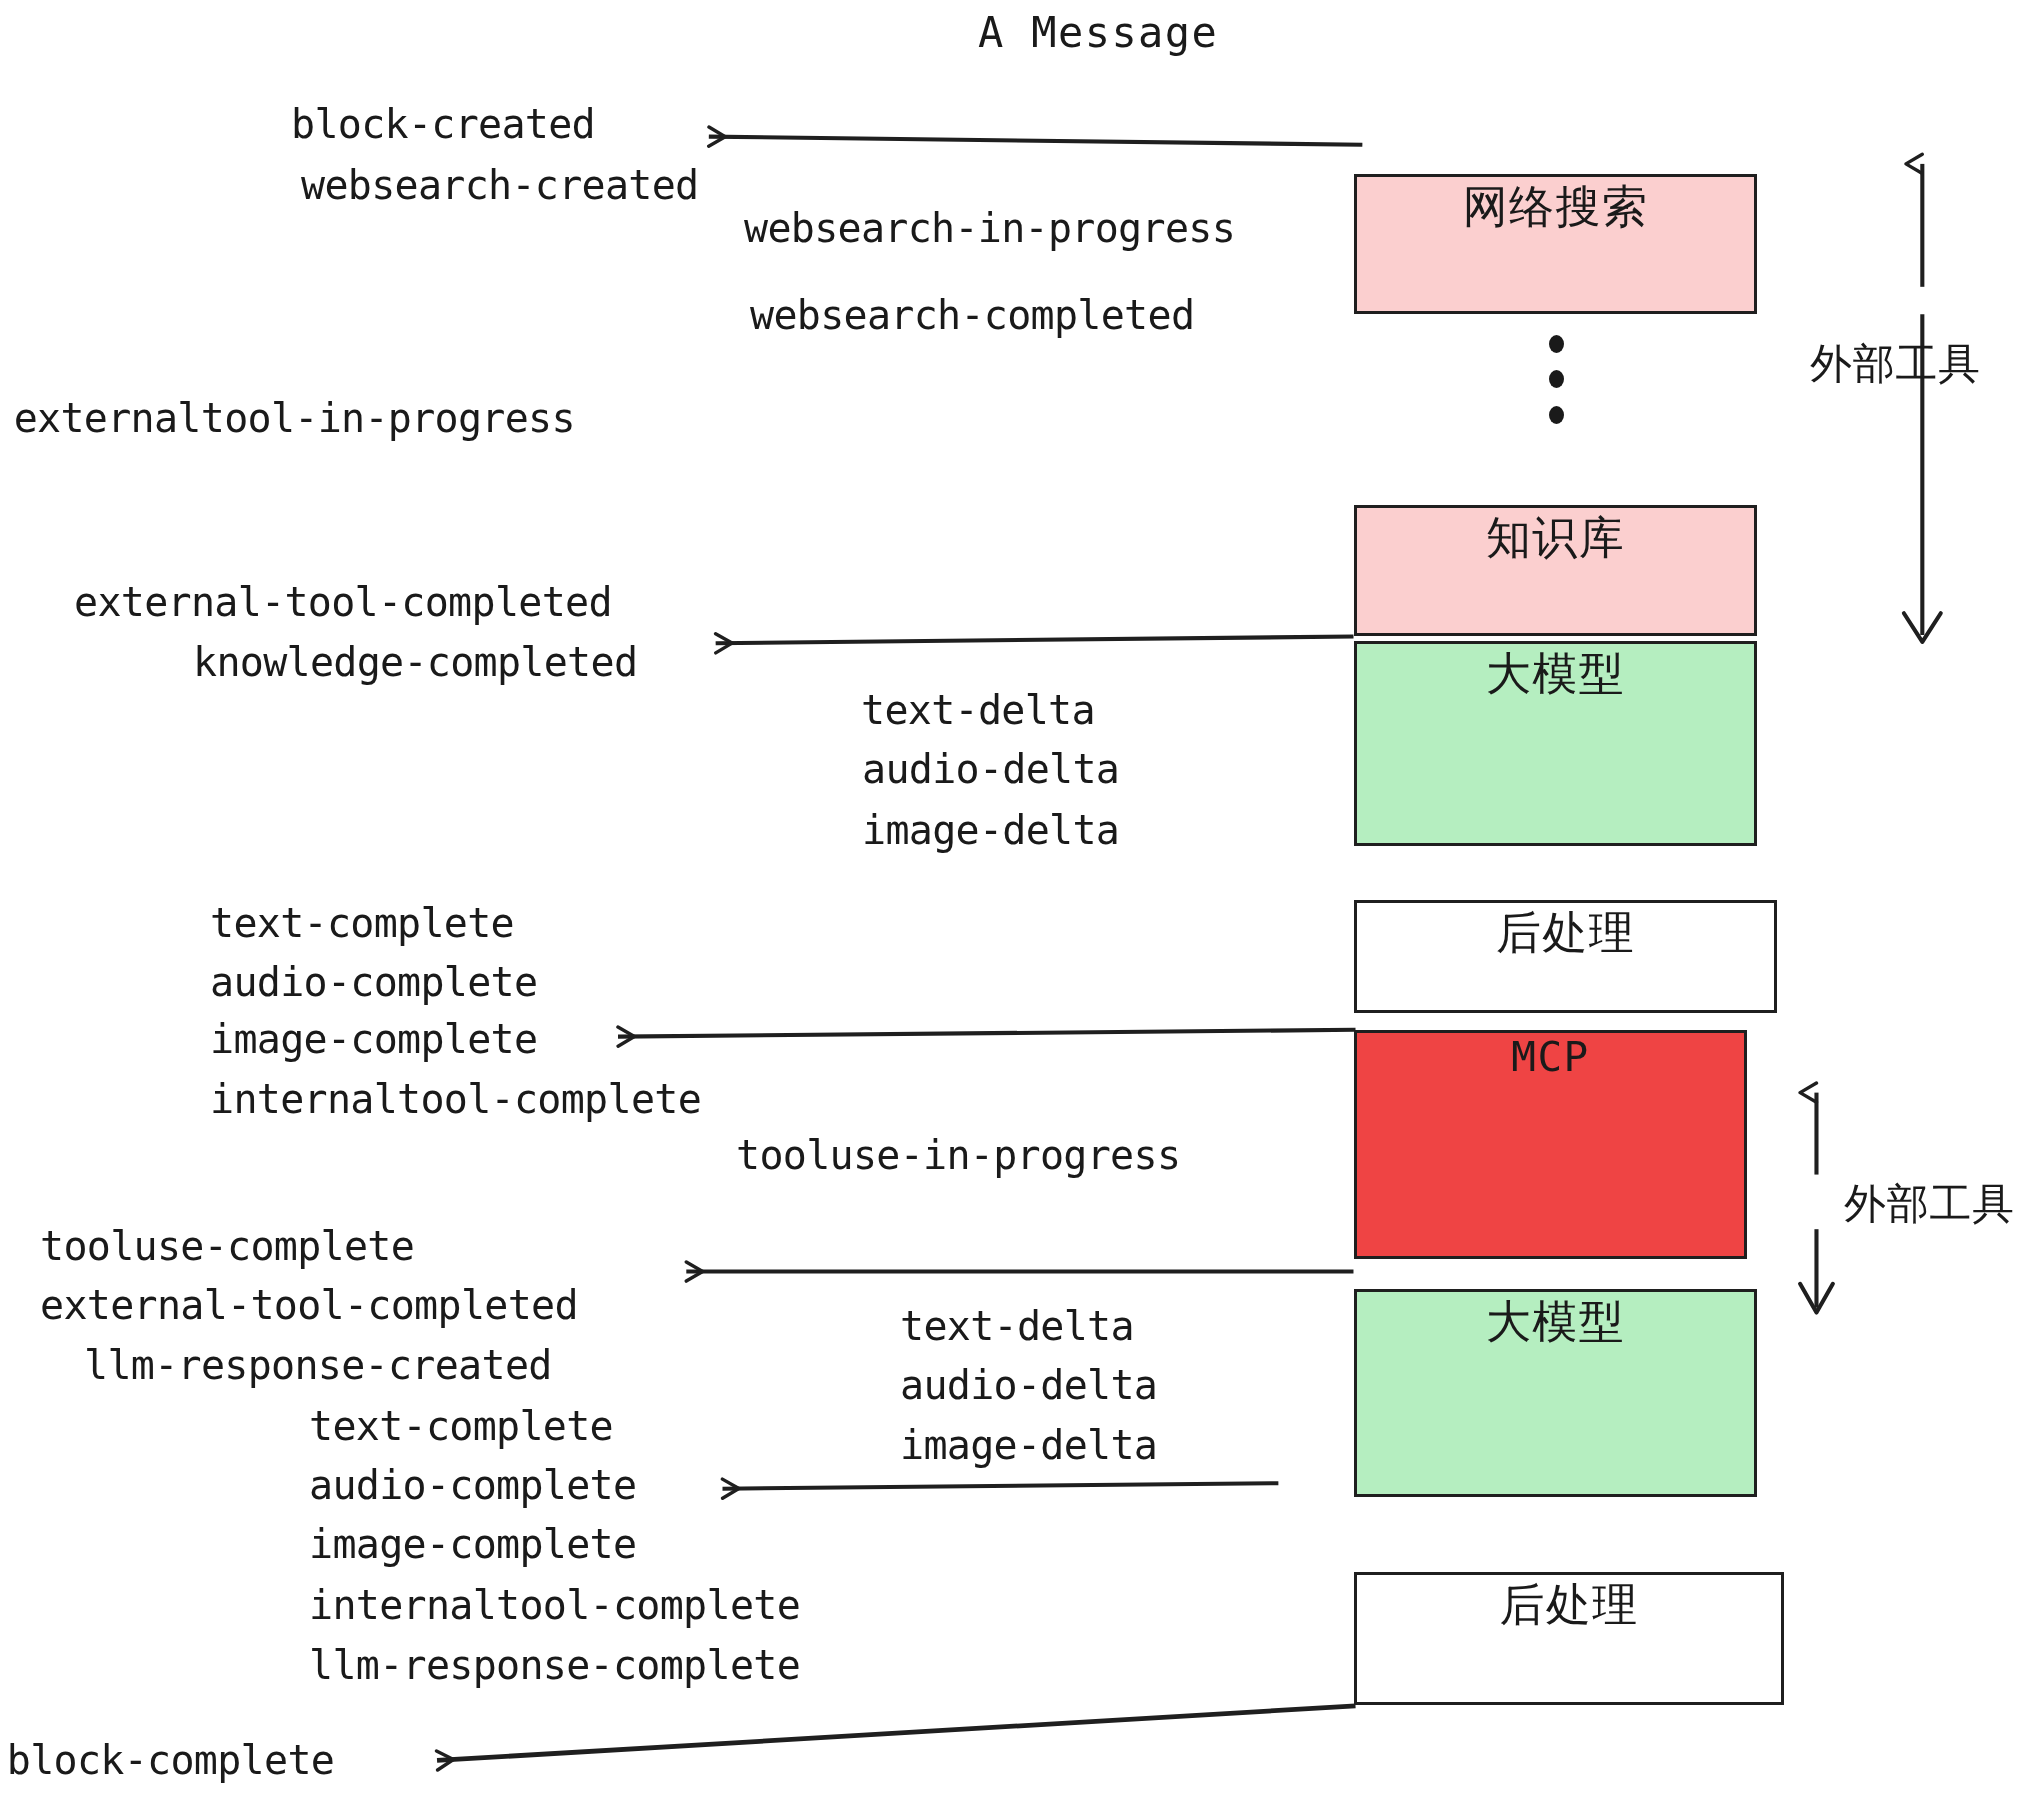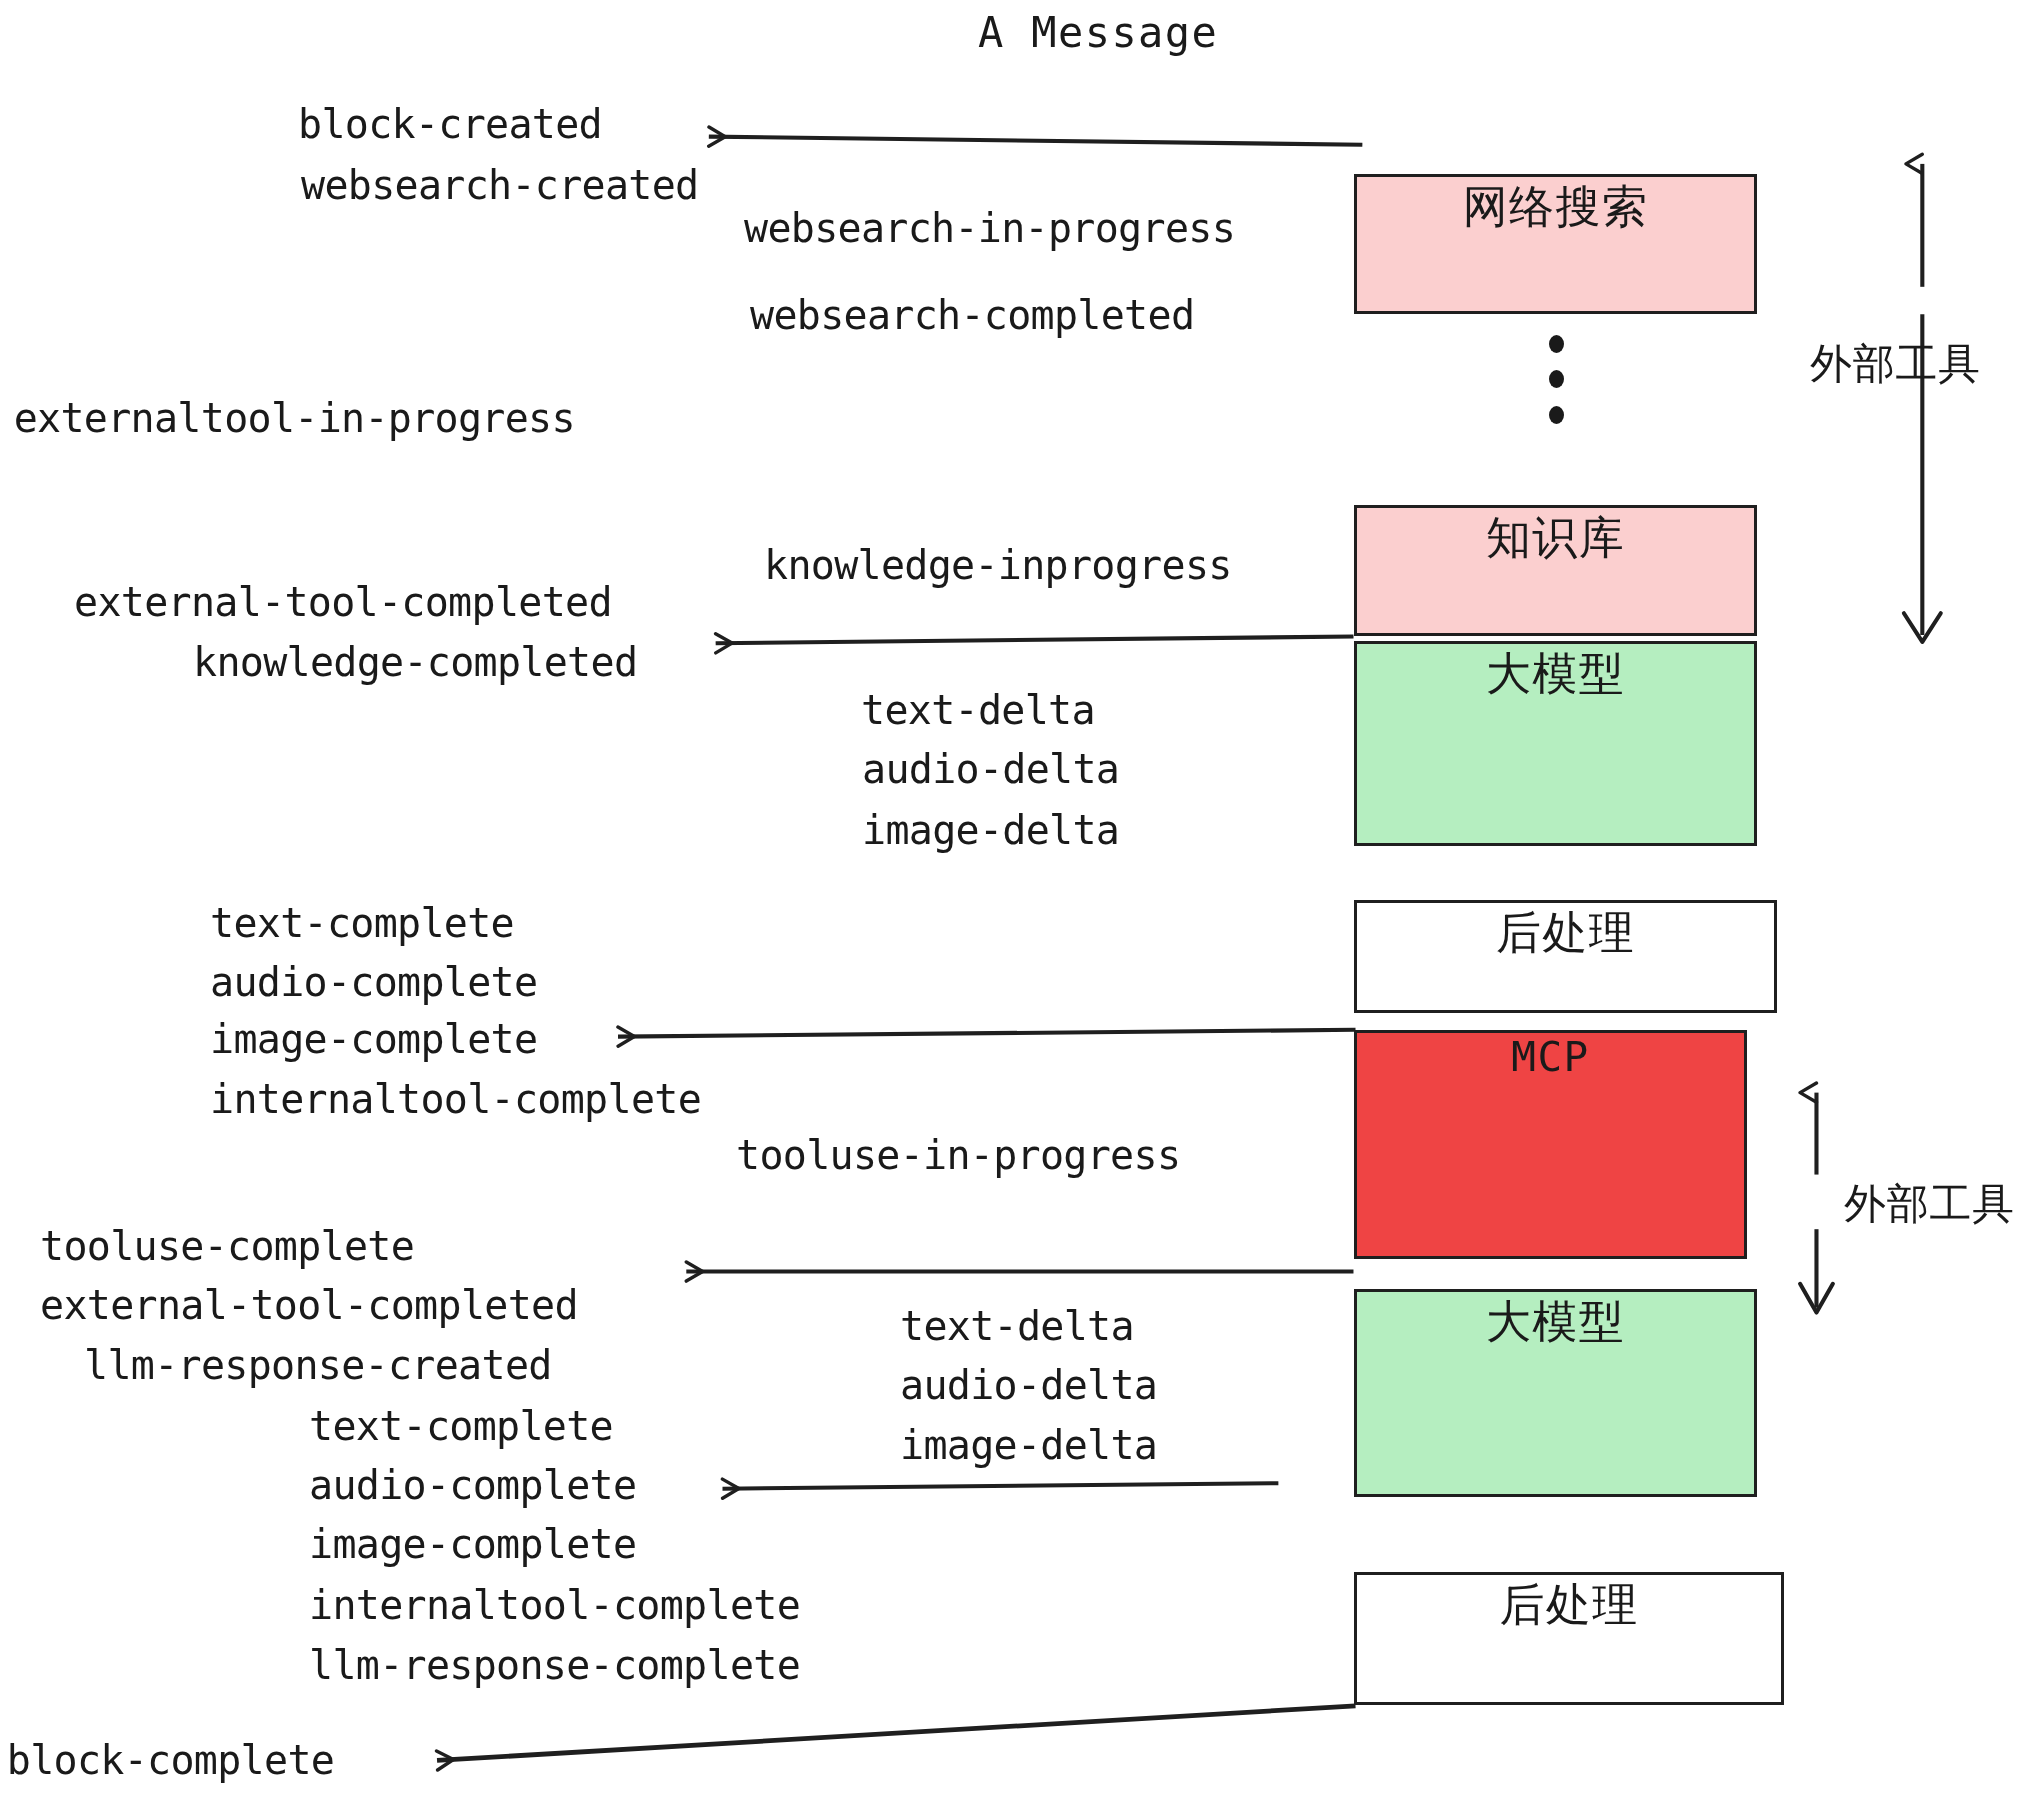--- a/index.html
+++ b/index.html
@@ -97,26 +97,25 @@
     <line x1="2815" y1="420" x2="2815" y2="240" stroke="#1f1f1f" stroke-width="6" marker-end="url(#ahU)"></line>
     <line x1="2815" y1="460" x2="2815" y2="940" stroke="#1f1f1f" stroke-width="6" marker-end="url(#ah)" transform="rotate(90 2815 460)" style="display:none"></line>
     <path d="M2815,460 L2815,930" stroke="#1f1f1f" stroke-width="6" fill="none"></path>
     <path d="M2788,898 L2815,940 L2842,898" stroke="#1f1f1f" stroke-width="6" fill="none" stroke-linecap="round" stroke-linejoin="round"></path>
 
     <line x1="2660" y1="1720" x2="2660" y2="1600" stroke="#1f1f1f" stroke-width="6" marker-end="url(#ahU)"></line>
     <path d="M2660,1800 L2660,1915" stroke="#1f1f1f" stroke-width="6" fill="none"></path>
     <path d="M2636,1880 L2660,1922 L2684,1880" stroke="#1f1f1f" stroke-width="6" fill="none" stroke-linecap="round" stroke-linejoin="round"></path>
   </svg>
 
-  <div class="ev" style="left:298px;top:104px;">block-created</div>
+  <div class="ev" style="left:291px;top:104px;">block-created</div>
   <div class="ev" style="left:301px;top:165px;">websearch-created</div>
   <div class="ev" style="left:744px;top:208px;">websearch-in-progress</div>
   <div class="ev" style="left:750px;top:295px;">websearch-completed</div>
   <div class="ev" style="left:13.7px;top:398px;text-align:right;">externaltool-in-progress</div>
-  <div class="ev" style="left:764px;top:545px;">knowledge-inprogress</div>
   <div class="ev" style="left:74px;top:582px;">external-tool-completed</div>
   <div class="ev" style="left:193px;top:642px;">knowledge-completed</div>
 
   <div class="ev" style="left:861px;top:690px;">text-delta</div>
   <div class="ev" style="left:862px;top:749px;">audio-delta</div>
   <div class="ev" style="left:862px;top:810px;">image-delta</div>
 
   <div class="ev" style="left:210px;top:903px;">text-complete</div>
   <div class="ev" style="left:210px;top:962px;">audio-complete</div>
   <div class="ev" style="left:210px;top:1019px;">image-complete</div>

